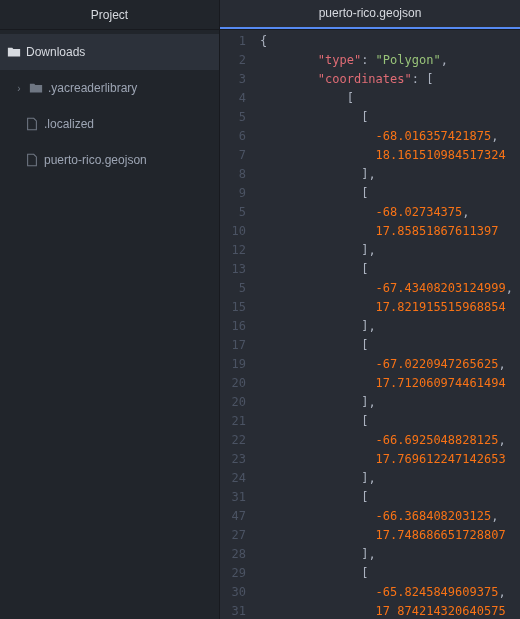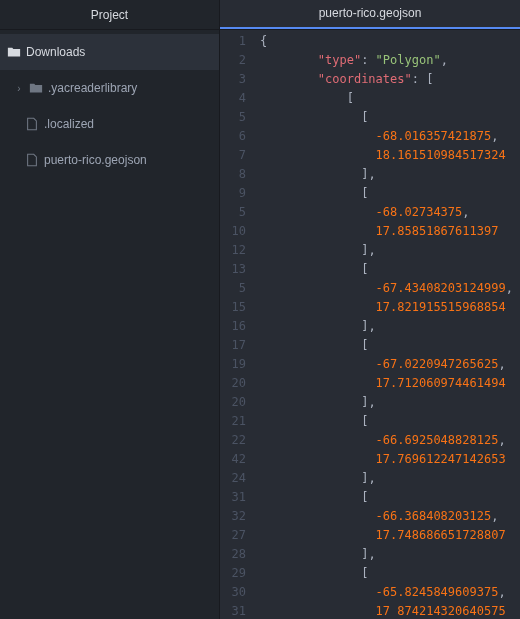--- a/index.html
+++ b/index.html
@@ -202,24 +202,24 @@
           <div>13</div>
           <div>5</div>
           <div>15</div>
           <div>16</div>
           <div>17</div>
           <div>19</div>
           <div>20</div>
           <div>20</div>
           <div>21</div>
           <div>22</div>
-          <div>42</div>
+          <div>23</div>
           <div>24</div>
           <div>31</div>
-          <div>32</div>
+          <div>47</div>
           <div>27</div>
           <div>28</div>
           <div>29</div>
           <div>30</div>
           <div>31</div>
         </div>
       <div class="code" id="code"><div><span class="tok-brace">{</span></div><div>        <span class="tok-key">"type"</span><span class="tok-punct">: </span><span class="tok-str">"Polygon"</span><span class="tok-punct">,</span></div><div>        <span class="tok-key">"coordinates"</span><span class="tok-punct">: </span><span class="tok-brace">[</span></div><div>            <span class="tok-brace">[</span></div><div>              <span class="tok-brace">[</span></div><div>                <span class="tok-num">-68.016357421875</span><span class="tok-punct">,</span></div><div>                <span class="tok-num">18.161510984517324</span></div><div>              <span class="tok-brace">]</span><span class="tok-punct">,</span></div><div>              <span class="tok-brace">[</span></div><div>                <span class="tok-num">-68.02734375</span><span class="tok-punct">,</span></div><div>                <span class="tok-num">17.85851867611397</span></div><div>              <span class="tok-brace">]</span><span class="tok-punct">,</span></div><div>              <span class="tok-brace">[</span></div><div>                <span class="tok-num">-67.43408203124999</span><span class="tok-punct">,</span></div><div>                <span class="tok-num">17.821915515968854</span></div><div>              <span class="tok-brace">]</span><span class="tok-punct">,</span></div><div>              <span class="tok-brace">[</span></div><div>                <span class="tok-num">-67.0220947265625</span><span class="tok-punct">,</span></div><div>                <span class="tok-num">17.712060974461494</span></div><div>              <span class="tok-brace">]</span><span class="tok-punct">,</span></div><div>              <span class="tok-brace">[</span></div><div>                <span class="tok-num">-66.6925048828125</span><span class="tok-punct">,</span></div><div>                <span class="tok-num">17.769612247142653</span></div><div>              <span class="tok-brace">]</span><span class="tok-punct">,</span></div><div>              <span class="tok-brace">[</span></div><div>                <span class="tok-num">-66.368408203125</span><span class="tok-punct">,</span></div><div>                <span class="tok-num">17.748686651728807</span></div><div>              <span class="tok-brace">]</span><span class="tok-punct">,</span></div><div>              <span class="tok-brace">[</span></div><div>                <span class="tok-num">-65.8245849609375</span><span class="tok-punct">,</span></div><div>                <span class="tok-num">17 874214320640575</span></div></div>
     </div>
   </div>
 

